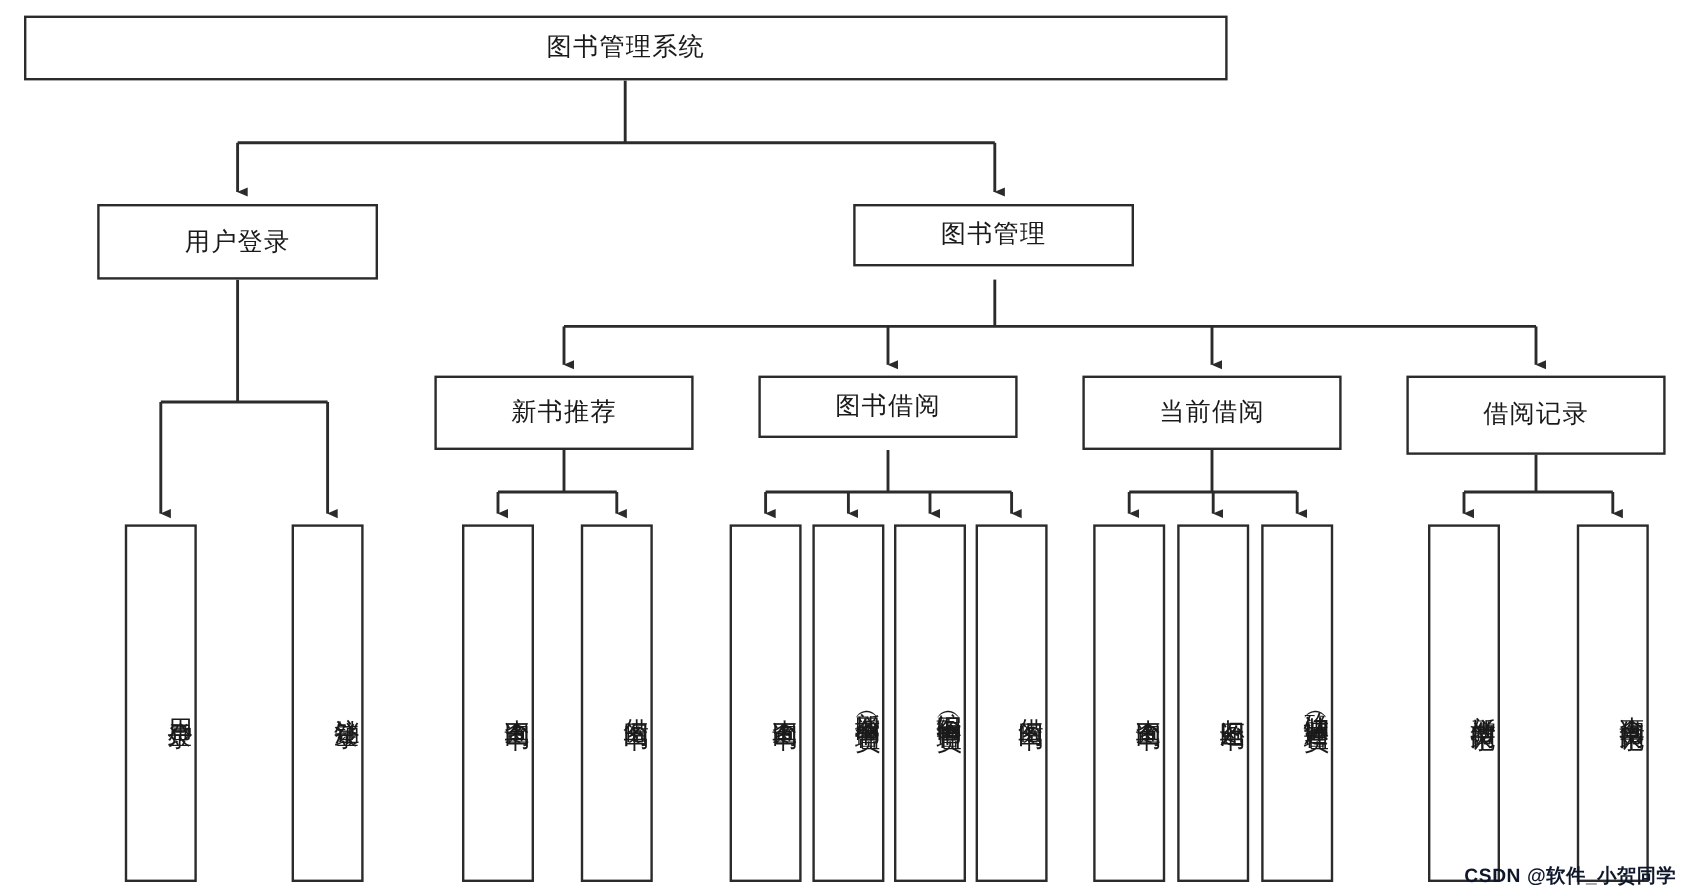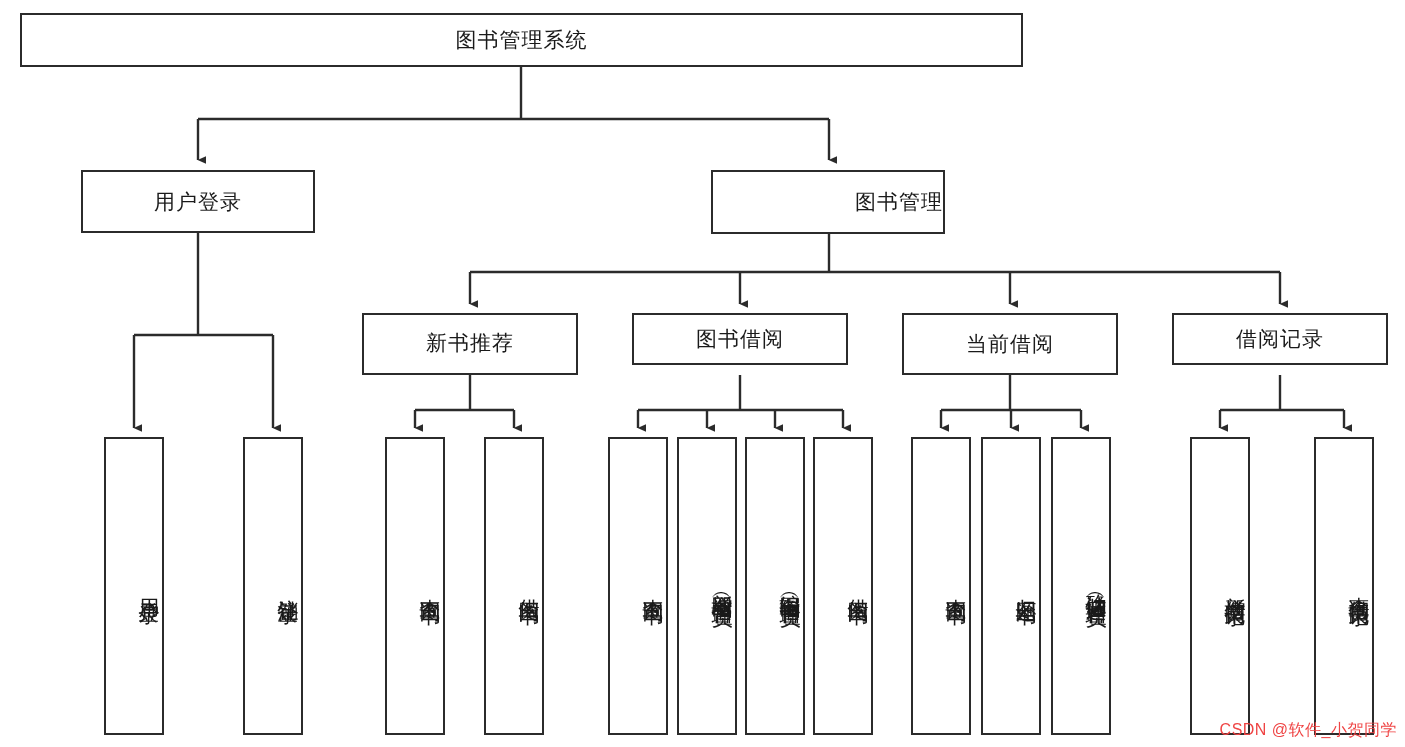--- a/index.html
+++ b/index.html
@@ -55,24 +55,25 @@
     text-orientation: upright;
     display: block;
     white-space: normal;
     text-align: left;
   }
   #watermark {
     position: absolute;
     right: 8px;
     bottom: 6px;
     font-size: 16px;
-    color: #ef4444;
+    color: #0f172a;
     letter-spacing: 0.5px;
     white-space: nowrap;
     user-select: none;
+    font-weight: bold;
   }
 </style>
 </head>
 <body>
 
 <div id="canvas">
 
   <svg id="wires" viewBox="0 0 1405 747" width="1405" height="747" xmlns="http://www.w3.org/2000/svg">
     <defs>
       <marker id="arrowhead" markerWidth="10" markerHeight="10" refX="5" refY="8.4" orient="auto" markerUnits="userSpaceOnUse">
@@ -125,34 +126,34 @@
     </g>
   </svg>
 
   <div class="node horiz" style="left:20px; top:13px; width:1003px; height:54px;text-align:right;">
     <span>图书管理系统</span>
   </div>
 
   <div class="node horiz" style="left:81px; top:170px; width:234px; height:63px;">
     <span>用户登录</span>
   </div>
-  <div class="node horiz" style="left:711px; top:170px; width:234px; height:64px;justify-content:flex-end;">
+  <div class="node horiz" style="left:711px; top:170px; width:234px; height:52px;">
     <span>图书管理</span>
   </div>
 
   <div class="node horiz" style="left:362px; top:313px; width:216px; height:62px;font-family:Liberation Serif, serif;">
     <span>新书推荐</span>
   </div>
   <div class="node horiz" style="left:632px; top:313px; width:216px; height:52px;">
     <span>图书借阅</span>
   </div>
   <div class="node horiz" style="left:902px; top:313px; width:216px; height:62px;">
     <span>当前借阅</span>
   </div>
-  <div class="node horiz" style="left:1172px; top:313px; width:216px; height:52px;">
+  <div class="node horiz" style="left:1172px; top:313px; width:216px; height:66px;">
     <span>借阅记录</span>
   </div>
 
   <div class="node vert" style="left:104px; top:437px; width:60px; height:298px;">
     <span class="vtext">用户登录</span>
   </div>
   <div class="node vert" style="left:243px; top:437px; width:60px; height:298px;">
     <span class="vtext">注销登录</span>
   </div>
 

